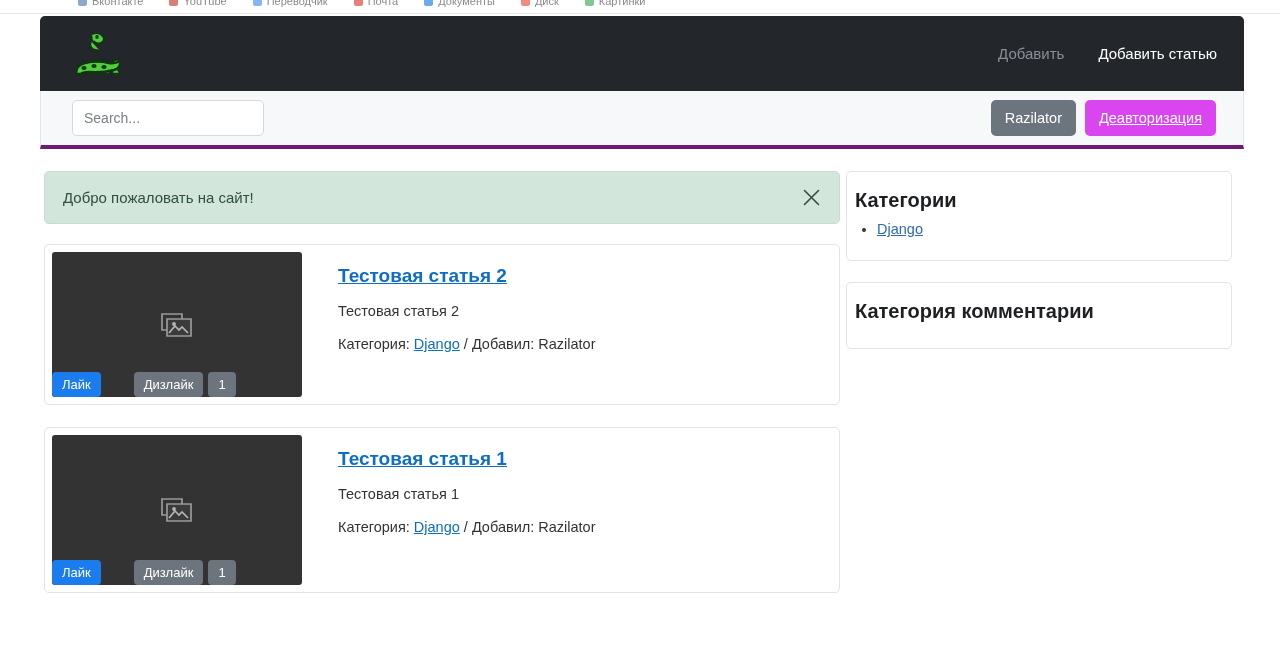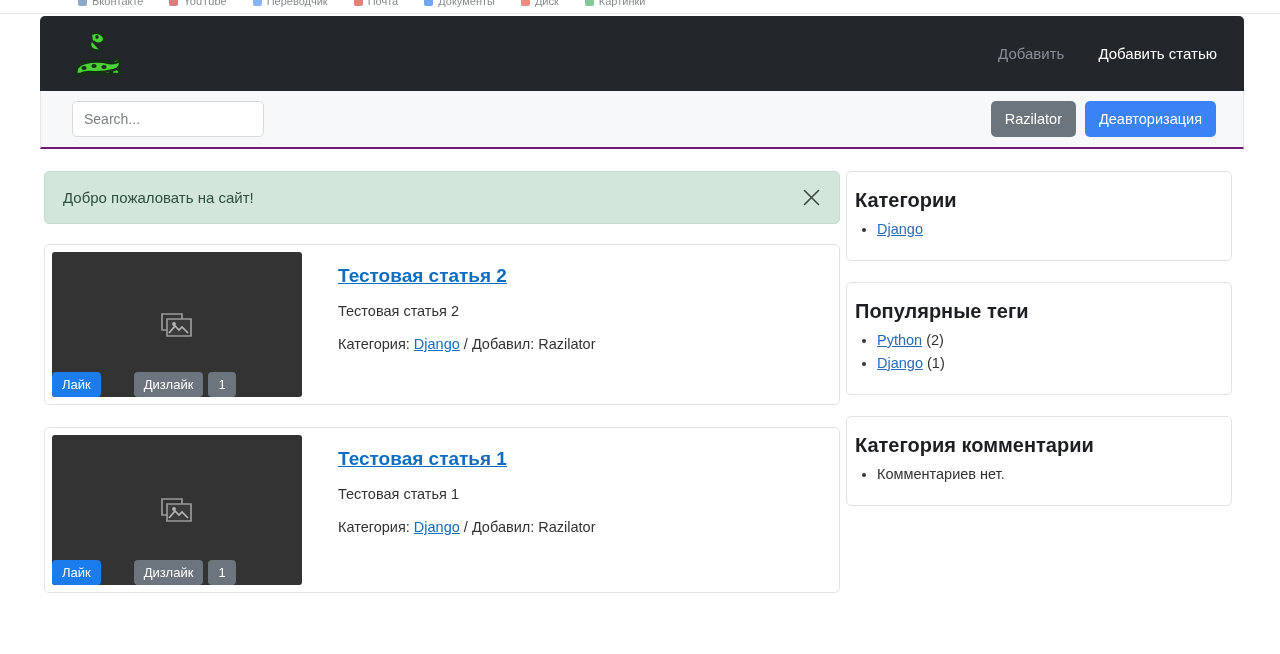--- a/index.html
+++ b/index.html
@@ -55,21 +55,21 @@
   .nav-link { text-decoration: none; cursor: pointer; }
   .nav-link.muted { color: #8a8f97; }
   .nav-link.active { color: #ffffff; }
 
   
   .subbar {
     height: 58px;
     background: #f7f8fa;
     border-left: 1px solid #e3e5e8;
     border-right: 1px solid #e3e5e8;
-    border-bottom: 2px solid #701a75;
+    border-bottom: 4px solid #701a75;
     display: flex; align-items: center;
     padding: 0 27px 0 31px;
   }
   .search-input {
     width: 192px; height: 36px;
     border: 1px solid #d6dade;
     border-radius: 5px;
     background: #ffffff;
     padding: 0 11px;
     font-size: 14px;
@@ -82,21 +82,21 @@
   .btn {
     height: 36px; padding: 0 14px;
     border: none; border-radius: 5px;
     font-size: 14.5px;
     font-family: "Liberation Sans", sans-serif;
     color: #ffffff;
     cursor: pointer;
     display: inline-flex; align-items: center;
   }
   .btn-secondary { background: #6c757d; }
-  .btn-primary { background: #3b82f6; }
+  .btn-primary { background: #d946ef; text-decoration: underline; }
 
   
   .content {
     display: flex;
     gap: 6px;
     padding: 22px 0 0 4px;
   }
   .col-main { width: 796px; }
   .col-side { width: 386px; }
 
@@ -327,36 +327,20 @@
 
       <div class="widget">
         <h3 class="widget-title">Категории</h3>
         <ul>
           <li>
             <a>Django</a>
           </li>
         </ul>
       </div>
 
-      <div class="widget">
-        <h3 class="widget-title">Популярные теги</h3>
-        <ul>
-          <li>
-            <a>Python</a>
-            <span>(2)</span>
-          </li>
-          <li>
-            <a>Django</a>
-            <span>(1)</span>
-          </li>
-        </ul>
-      </div>
 
       <div class="widget">
         <h3 class="widget-title">Категория комментарии</h3>
-        <ul>
-          <li class="muted-li">Комментариев нет.</li>
-        </ul>
       </div>
 
     </div>
   </div>
 </div>
 
 </body></html>

